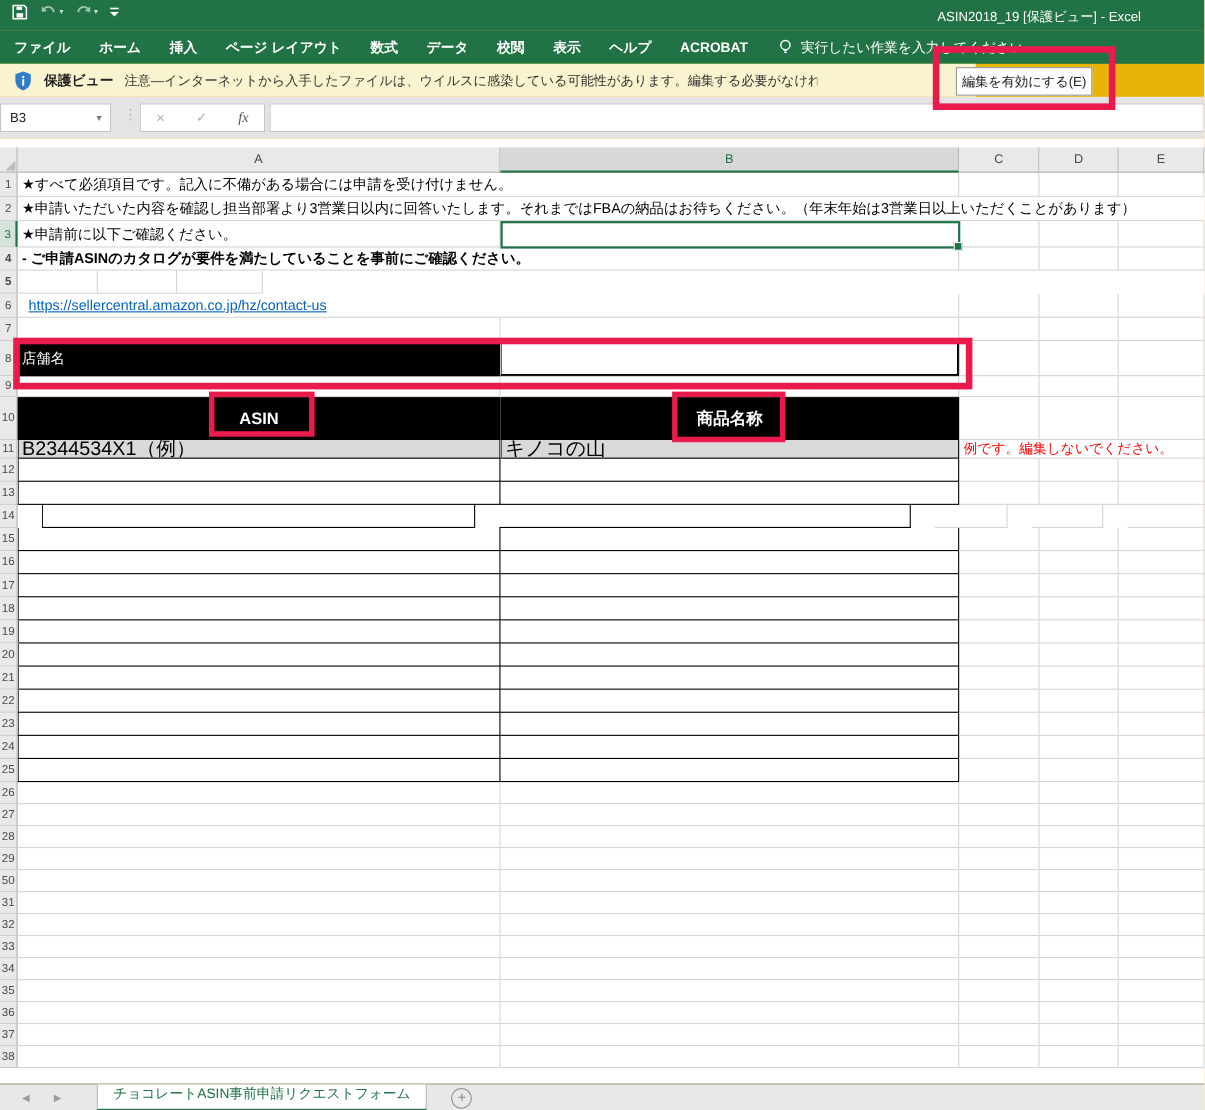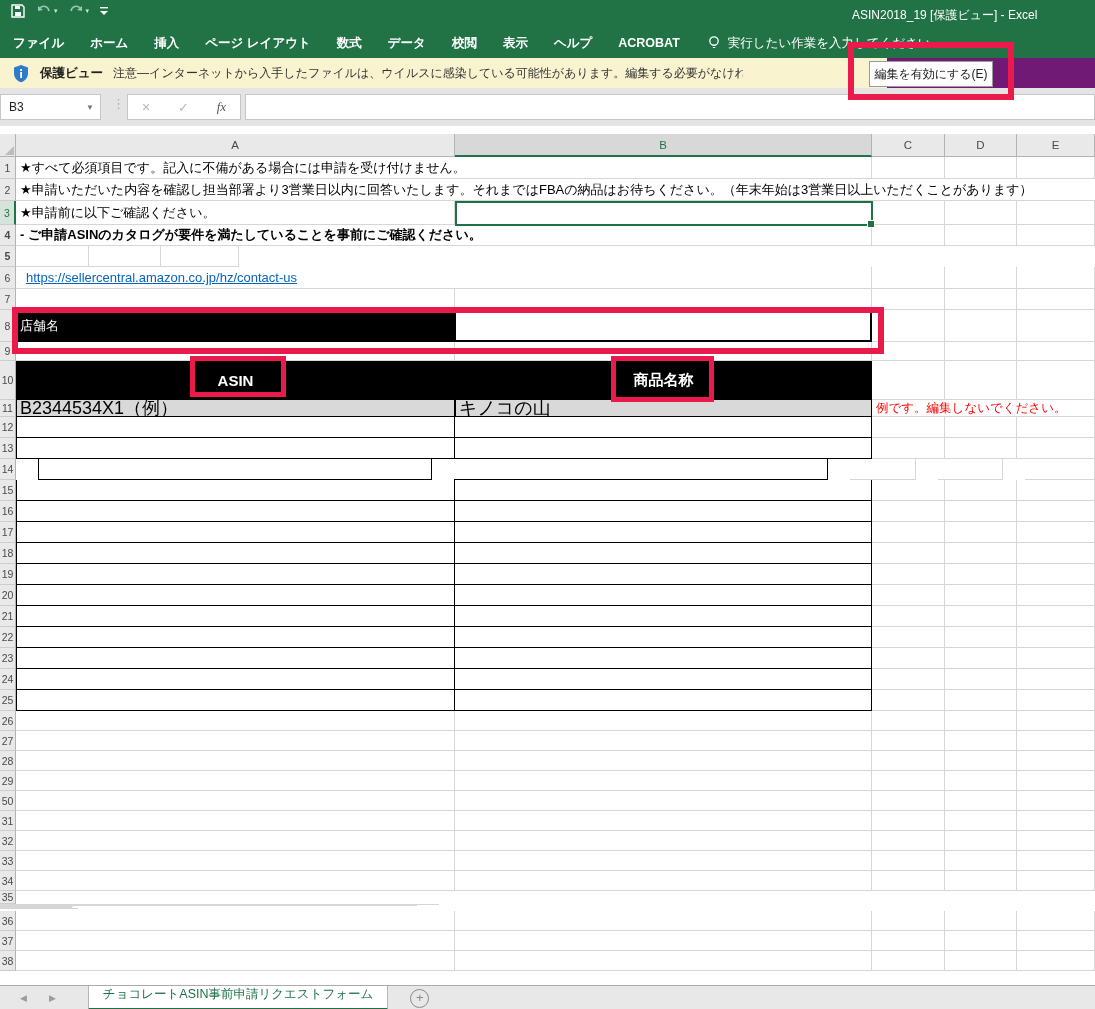--- a/index.html
+++ b/index.html
@@ -1,17 +1,17 @@
 <!DOCTYPE html>
 <html><head>
 <meta charset="utf-8">
 <style>
   html,body{margin:0;padding:0;width:1095px;height:1009px;overflow:hidden;
     font-family:"Liberation Sans","DejaVu Sans",sans-serif;background:#fff;}
-  #app{position:relative;width:1095px;height:1009px;background:#701a75;}
+  #app{position:relative;width:1095px;height:1009px;background:#eab308;}
 
   
   .titlebar{position:absolute;left:0;top:0;width:1095px;height:28px;background:#217346;}
   .qat{position:absolute;left:10px;top:3px;display:flex;align-items:center;gap:10px;}
   .qat .qbtn{display:flex;align-items:center;gap:2px;color:#fff;cursor:default;}
   .qat .dd{font-size:7px;color:#cfe3d8;}
   .wtitle{position:absolute;left:852px;top:7px;color:#fff;font-size:12px;white-space:nowrap;}
 
   
   .ribbon{position:absolute;left:0;top:28px;width:1095px;height:30px;background:#217346;display:flex;align-items:center;}
@@ -443,21 +443,21 @@
           <div class="cell c-e"></div>
         </div>
         <div class="gridrow rk-plain" style="height: 20px;">
           <div class="rowhdr">34</div>
           <div class="cell c-a"></div>
           <div class="cell c-b"></div>
           <div class="cell c-c"></div>
           <div class="cell c-d"></div>
           <div class="cell c-e"></div>
         </div>
-        <div class="gridrow rk-plain" style="height: 20px; flex-direction: column;">
+        <div class="gridrow rk-plain" style="height: 20px;">
           <div class="rowhdr">35</div>
           <div class="cell c-a"></div>
           <div class="cell c-b"></div>
           <div class="cell c-c"></div>
           <div class="cell c-d"></div>
           <div class="cell c-e"></div>
         </div>
         <div class="gridrow rk-plain" style="height: 20px;">
           <div class="rowhdr">36</div>
           <div class="cell c-a"></div>

